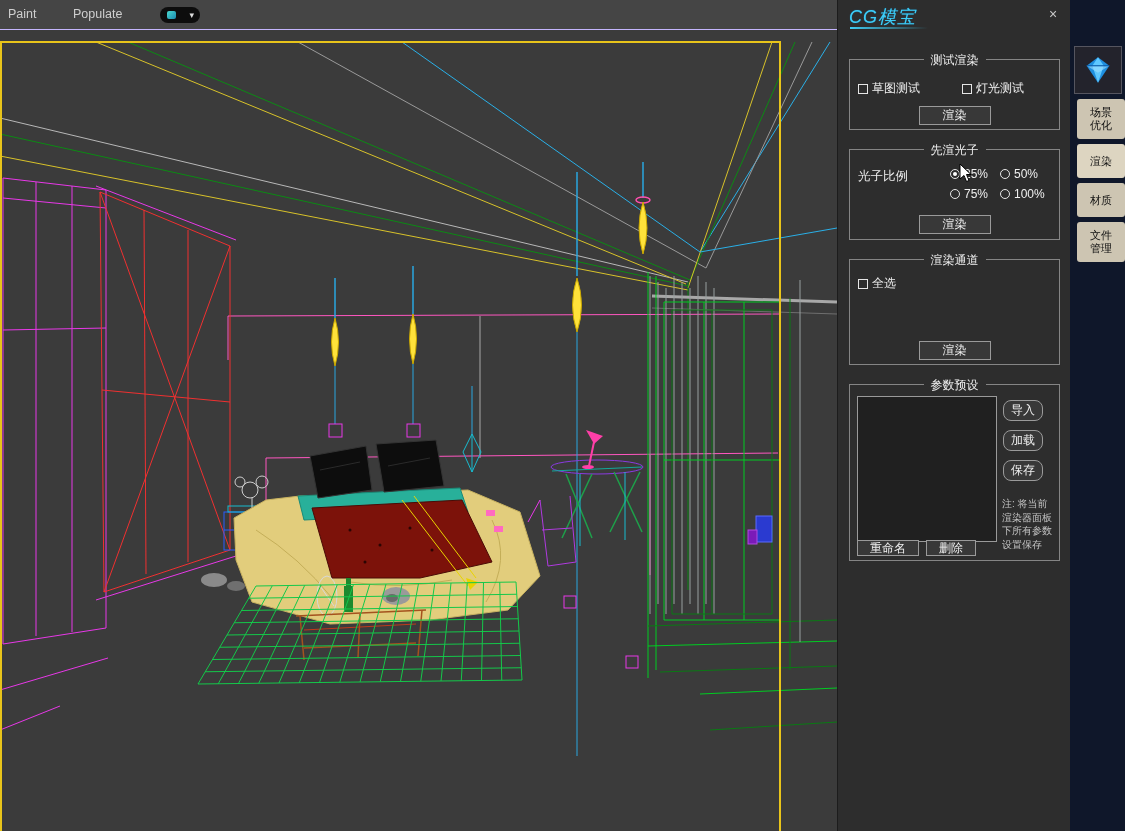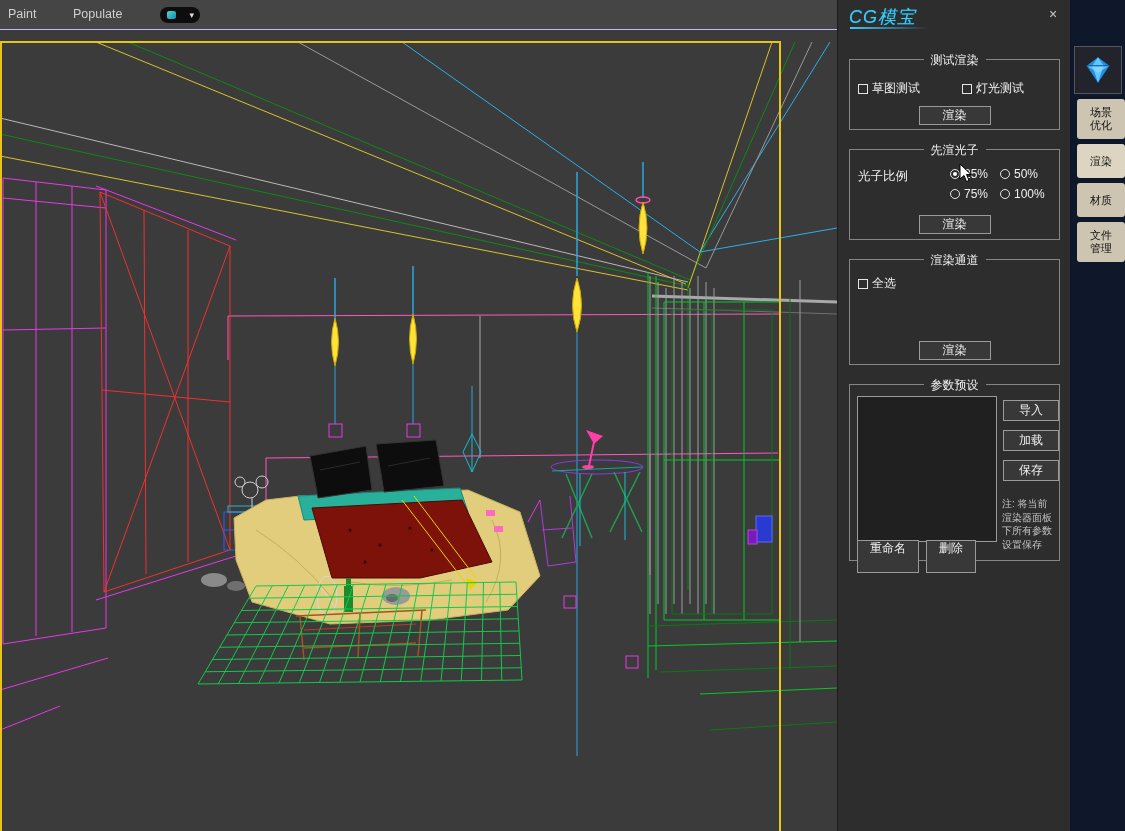--- a/index.html
+++ b/index.html
@@ -38,22 +38,22 @@
   .btn.render{left:50%;transform:translateX(-50%);width:72px;height:19px;line-height:17px;}
   .cb,.radio-opt{position:absolute;display:flex;align-items:center;gap:4px;height:13px;
        color:#f0f0f0;font-size:12px;white-space:nowrap;}
   .cbox{width:10px;height:10px;border:1px solid #e6e6e6;background:#2d2d2d;flex:0 0 auto;}
   .radio{width:10px;height:10px;border:1px solid #e6e6e6;border-radius:50%;background:#2d2d2d;
        position:relative;flex:0 0 auto;}
   .radio.on::after{content:"";position:absolute;left:2px;top:2px;width:4px;height:4px;
        border-radius:50%;background:#fff;}
   .innerbox{position:absolute;border:1px solid #858585;}
   .listbox{position:absolute;border:1px solid #9a9a9a;background:#202020;}
-  .sidebtn{width:56px;height:21px;line-height:19px;}
-  .smallbtn{height:33px;line-height:15px;}
+  .sidebtn{width:40px;height:21px;line-height:19px;border-radius:8px;}
+  .smallbtn{height:16px;line-height:15px;}
   .note{position:absolute;color:#c2c2c2;font-size:10px;line-height:13.5px;}
 
   
   .dock{position:absolute;left:1070px;top:0;width:55px;height:831px;background:#0f172a;}
   .gem-tile{position:absolute;left:4px;top:46px;width:48px;height:48px;background:#23232c;
        border:1px solid #55555f;display:flex;align-items:center;justify-content:center;}
   .dtab{position:absolute;left:7px;width:48px;background:#cdc5b2;color:#111;border-radius:3px;
        display:flex;flex-direction:column;align-items:center;justify-content:center;
        font-size:11px;line-height:13px;cursor:default;}
   .dtab.on{background:#ddd5c1;}

